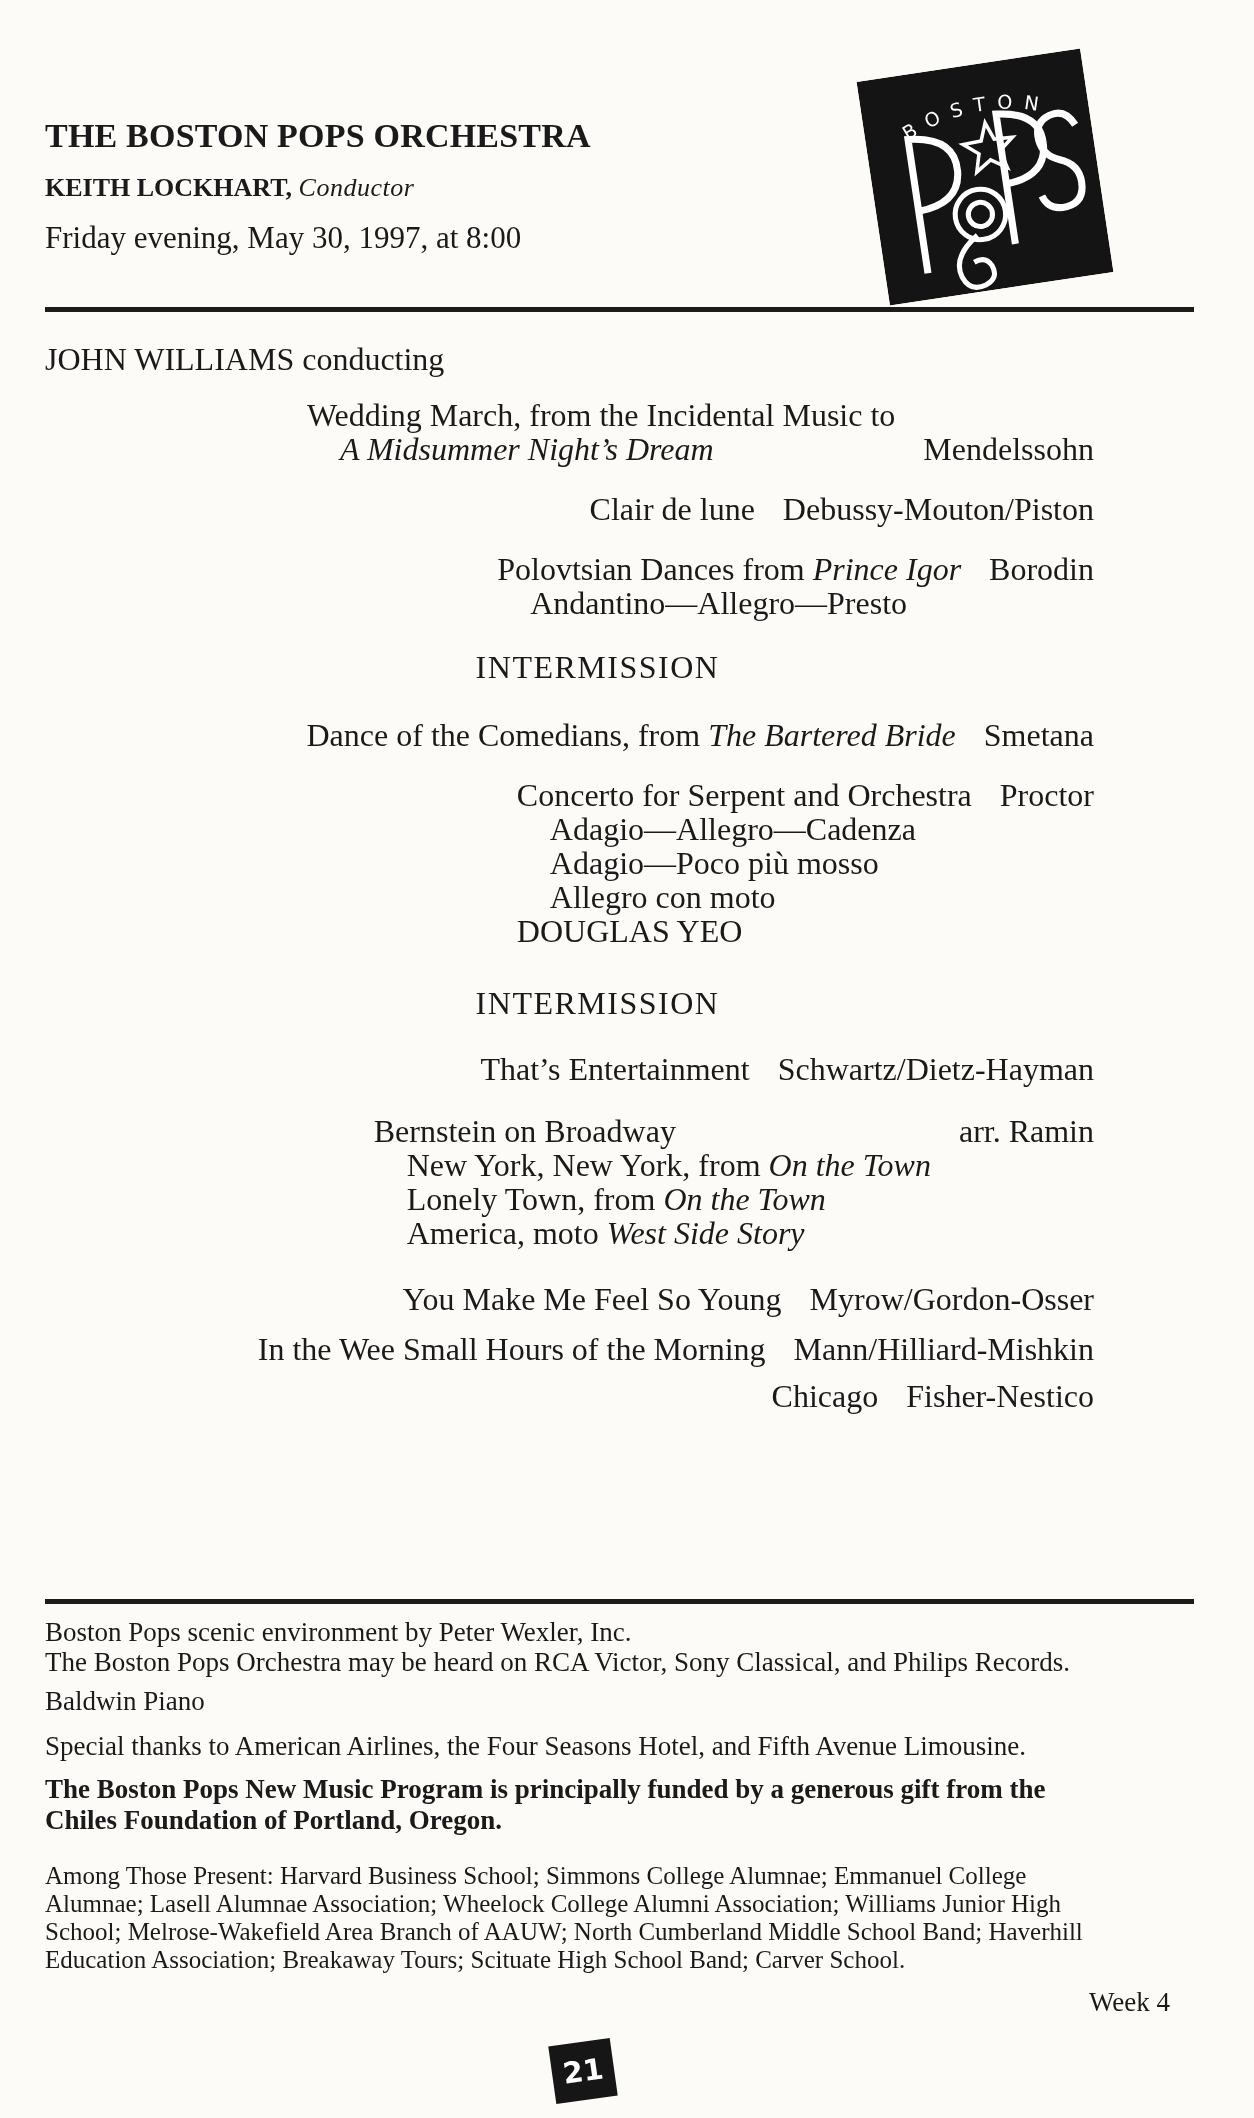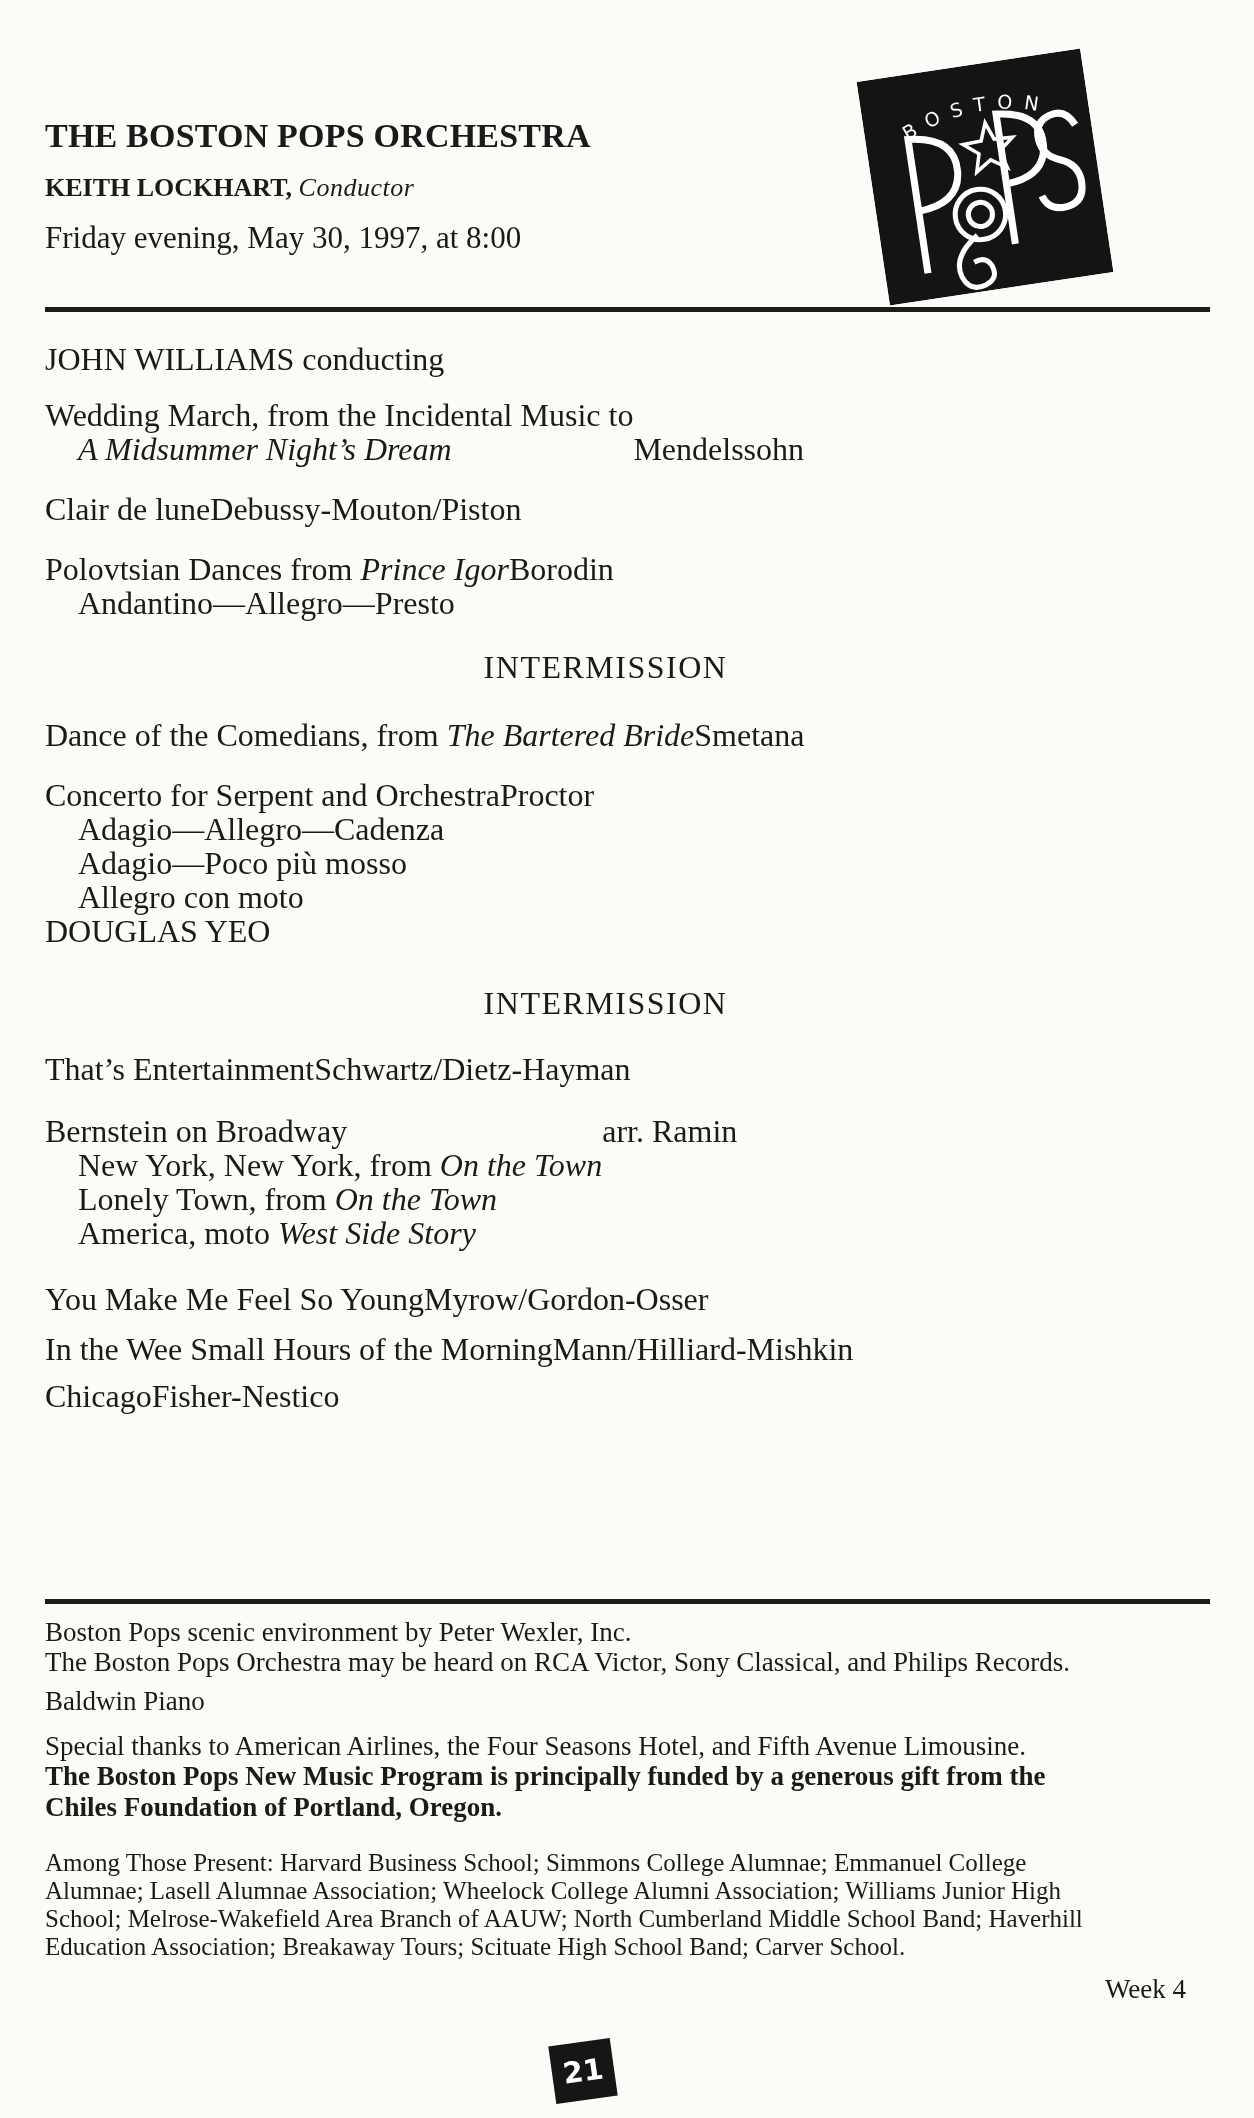--- a/index.html
+++ b/index.html
@@ -5,21 +5,21 @@
   html,body { margin:0; padding:0; background:#e8e6e1; }
   .page {
     position:relative;
     width:1254px; height:2118px;
     margin:0 auto;
     background:#fcfbf7;
     color:#1a1a1a;
     font-family:"Liberation Serif", serif;
     overflow:hidden;
   }
-  .content { padding:0 44px 0 45px; }
+  .content { padding:0 60px 0 45px; }
 
   
   .header { padding-top:118px; position:relative; z-index:1; }
   .h-title { font-size:34px; font-weight:bold; line-height:36px; letter-spacing:0.2px; }
   .h-sub   { margin-top:16px; font-size:26px; font-weight:bold; line-height:36px; }
   .h-sub .role { font-weight:normal; font-style:italic; letter-spacing:0.5px; }
   .h-date  { margin-top:14px; font-size:31px; line-height:36px; }
 
   .rule { height:5px; background:#1c1c1c; }
   .rule-header { margin-top:51px; }
@@ -44,36 +44,36 @@
   .prow:nth-child(6)  { margin-top:34px; }
   .prow:nth-child(7)  { margin-top:26px; }
   .prow:nth-child(8)  { margin-top:38px; }
   .prow:nth-child(9)  { margin-top:32px; }
   .prow:nth-child(10) { margin-top:28px; }
   .prow:nth-child(11) { margin-top:32px; }
   .prow:nth-child(12) { margin-top:16px; }
   .prow:nth-child(13) { margin-top:13px; }
   .prow:nth-child(14) { margin-top:12px; }
 
-  .prow.work { display:flex; justify-content:flex-start; align-items:flex-start; padding-right:100px; }
+  .prow.work { display:flex; justify-content:flex-end; align-items:flex-start; padding-right:100px;gap:28px; }
   .prow.work.comp-bottom { align-items:flex-end; }
   .wcomp { white-space:nowrap; text-align:right; }
   .movement { padding-left:33px; }
   .soloist  { padding-left:0; }
   .it { font-style:italic; }
   .prow.intermission { text-align:center; letter-spacing:1.5px; margin-right:44px; }
   .prow.tribute { text-align:center; font-style:italic; margin-right:64px; letter-spacing:0.5px; }
 
   
   .f-line { font-size:27px; line-height:30px; }
   .f-1 { margin-top:13px; }
   .f-2 { }
   .f-3 { margin-top:9px;  }
   .f-4 { margin-top:15px; }
-  .funding { font-size:27px; font-weight:bold; line-height:31px; }
+  .funding { margin-top:13px; font-size:27px; font-weight:bold; line-height:31px; }
   .among   { margin-top:26px; font-size:25px; line-height:28px; }
   .week-row { margin-top:13px; font-size:27px; line-height:30px; text-align:right; padding-right:24px; }
 
   .page-badge {
     position:absolute; left:552px; top:2042px;
     width:62px; height:58px;
     background:#161616;
     transform:rotate(-8deg);
     display:flex; align-items:center; justify-content:center;
     color:#ffffff;

